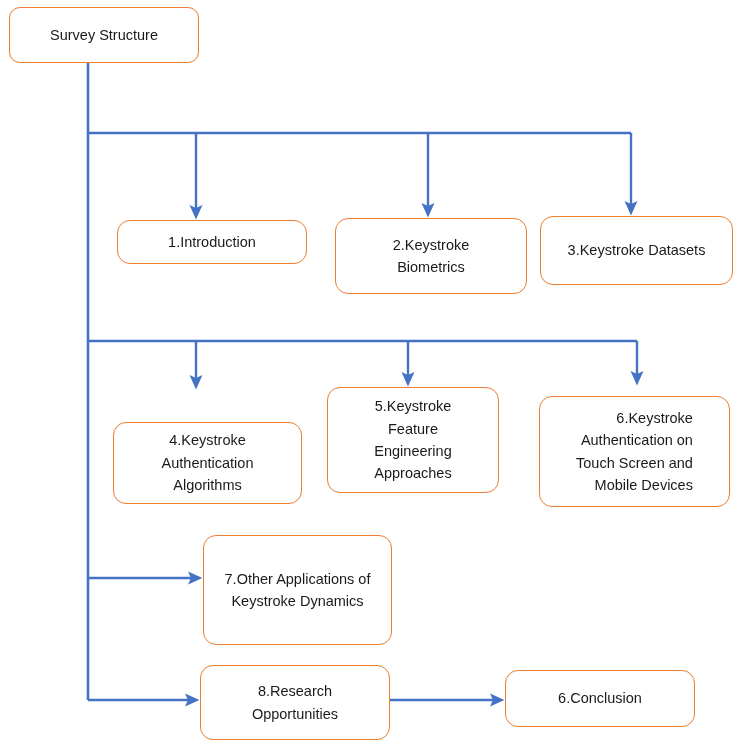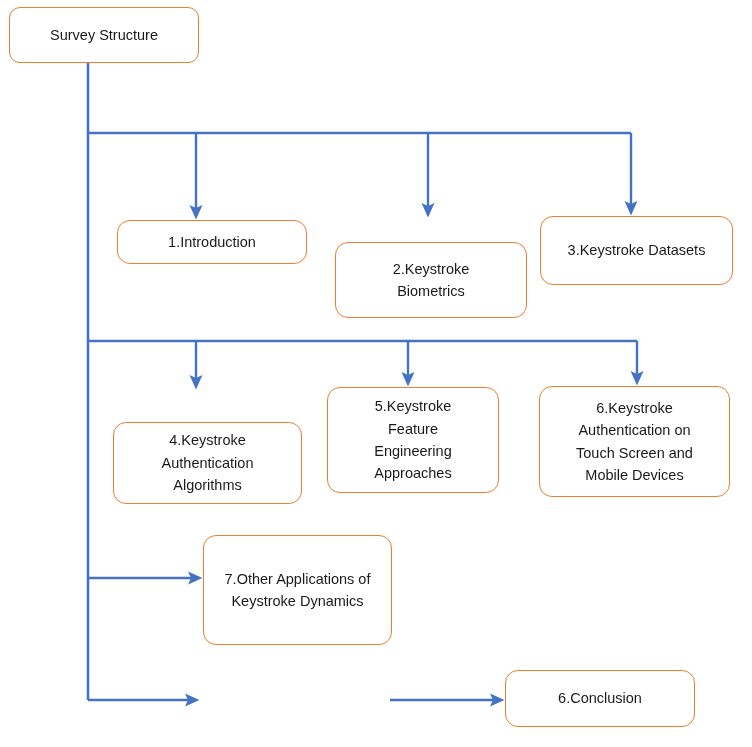--- a/index.html
+++ b/index.html
@@ -79,29 +79,31 @@
       <path d="M88,578 L195,578"></path>
 
       <path d="M88,700 L192,700"></path>
 
       <path d="M390,700 L497,700"></path>
     </g>
   </svg>
 
   <div class="node root" style="left: 9px; top: 7px; width: 190px; height: 56px;">Survey Structure</div>
   <div class="node" style="left: 117px; top: 220px; width: 190px; height: 44px;">1.Introduction</div>
-  <div class="node" style="left: 335px; top: 218px; width: 192px; height: 76px; margin-top: 24px;">2.Keystroke  Biometrics</div>
+  <div class="node" style="left: 335px; top: 218px; width: 192px; height: 76px;">2.Keystroke  Biometrics</div>
   <div class="node" style="left: 540px; top: 216px; width: 193px; height: 69px;">3.Keystroke Datasets</div>
   <div class="node" style="left: 113px; top: 390px; width: 189px; height: 82px; margin-top: 32px;">4.Keystroke
 Authentication
 Algorithms</div>
   <div class="node" style="left: 327px; top: 387px; width: 172px; height: 106px;">5.Keystroke Feature
 Engineering
 Approaches</div>
-  <div class="node" style="left: 539px; top: 386px; width: 191px; height: 111px;">6.Keystroke
+  <div class="node" style="left: 539px; top: 396px; width: 191px; height: 111px; text-align: right;">6.Keystroke
 Authentication on
 Touch Screen and
 Mobile Devices</div>
   <div class="node" style="left: 203px; top: 535px; width: 189px; height: 110px;">7.Other Applications of
 Keystroke Dynamics</div>
+  <div class="node" style="left: 200px; top: 665px; width: 190px; height: 75px;">8.Research
+Opportunities</div>
   <div class="node" style="left: 505px; top: 670px; width: 190px; height: 57px;">6.Conclusion</div>
 
 </div>
 
 </body></html>

